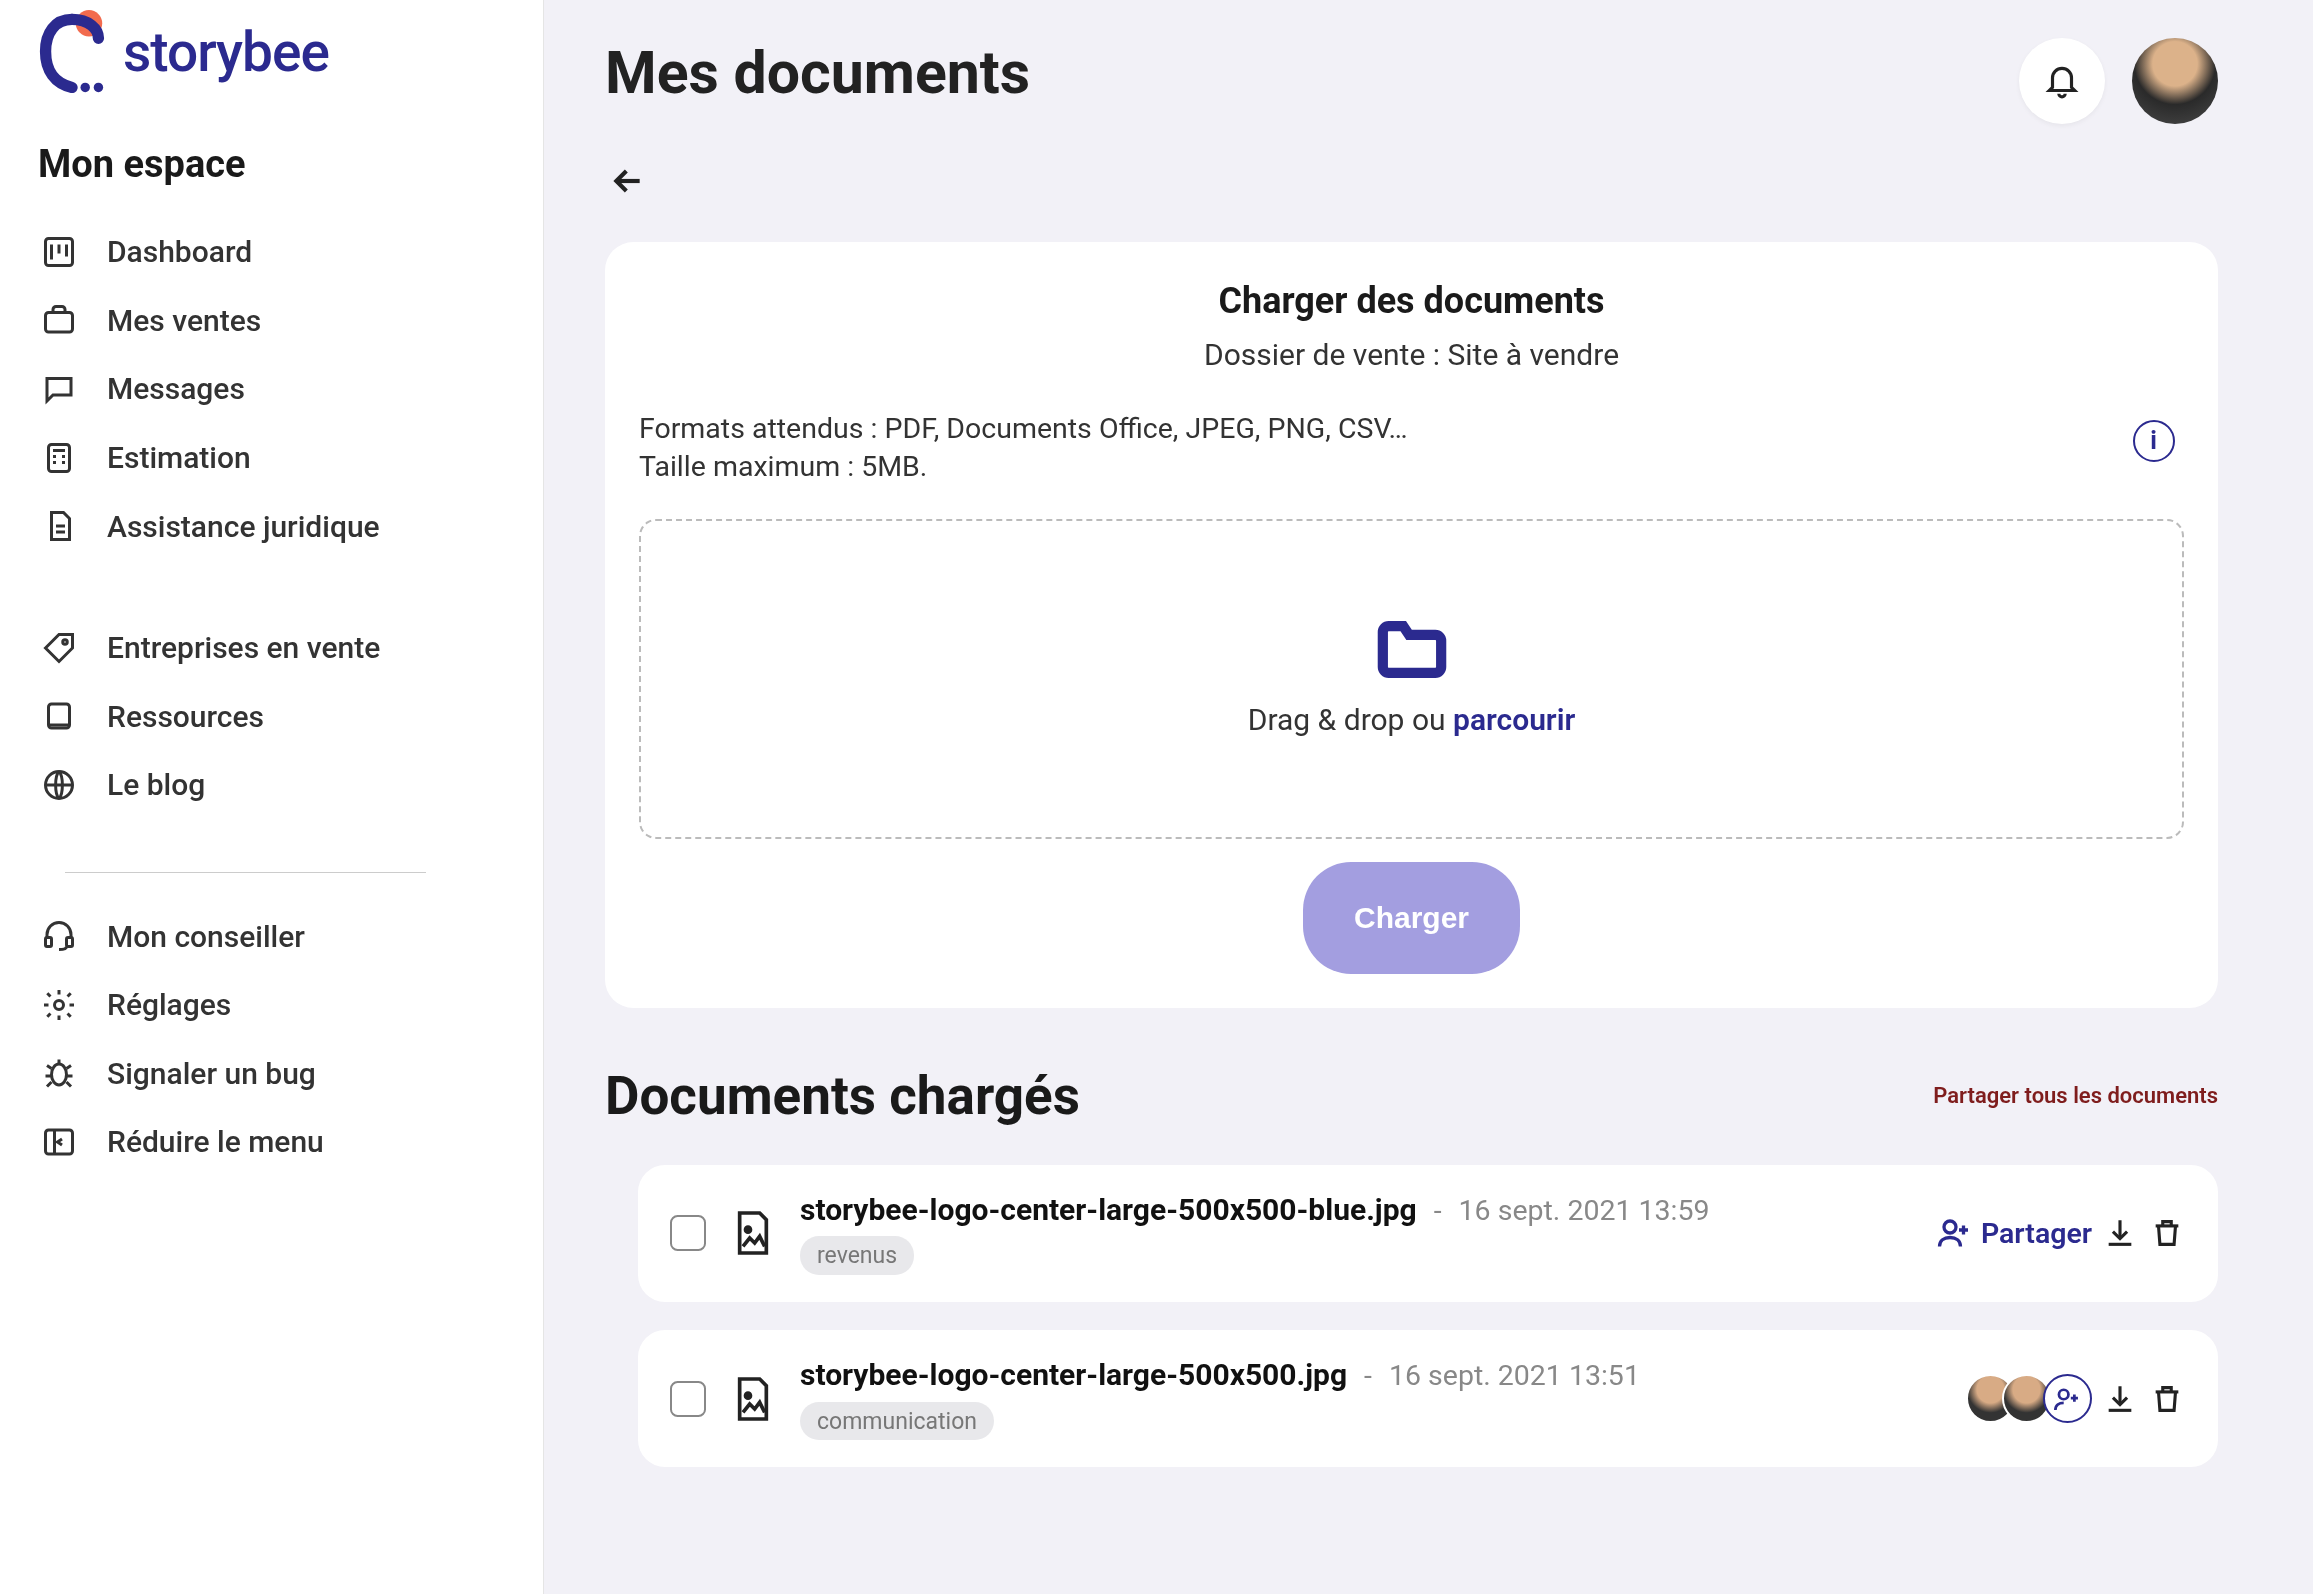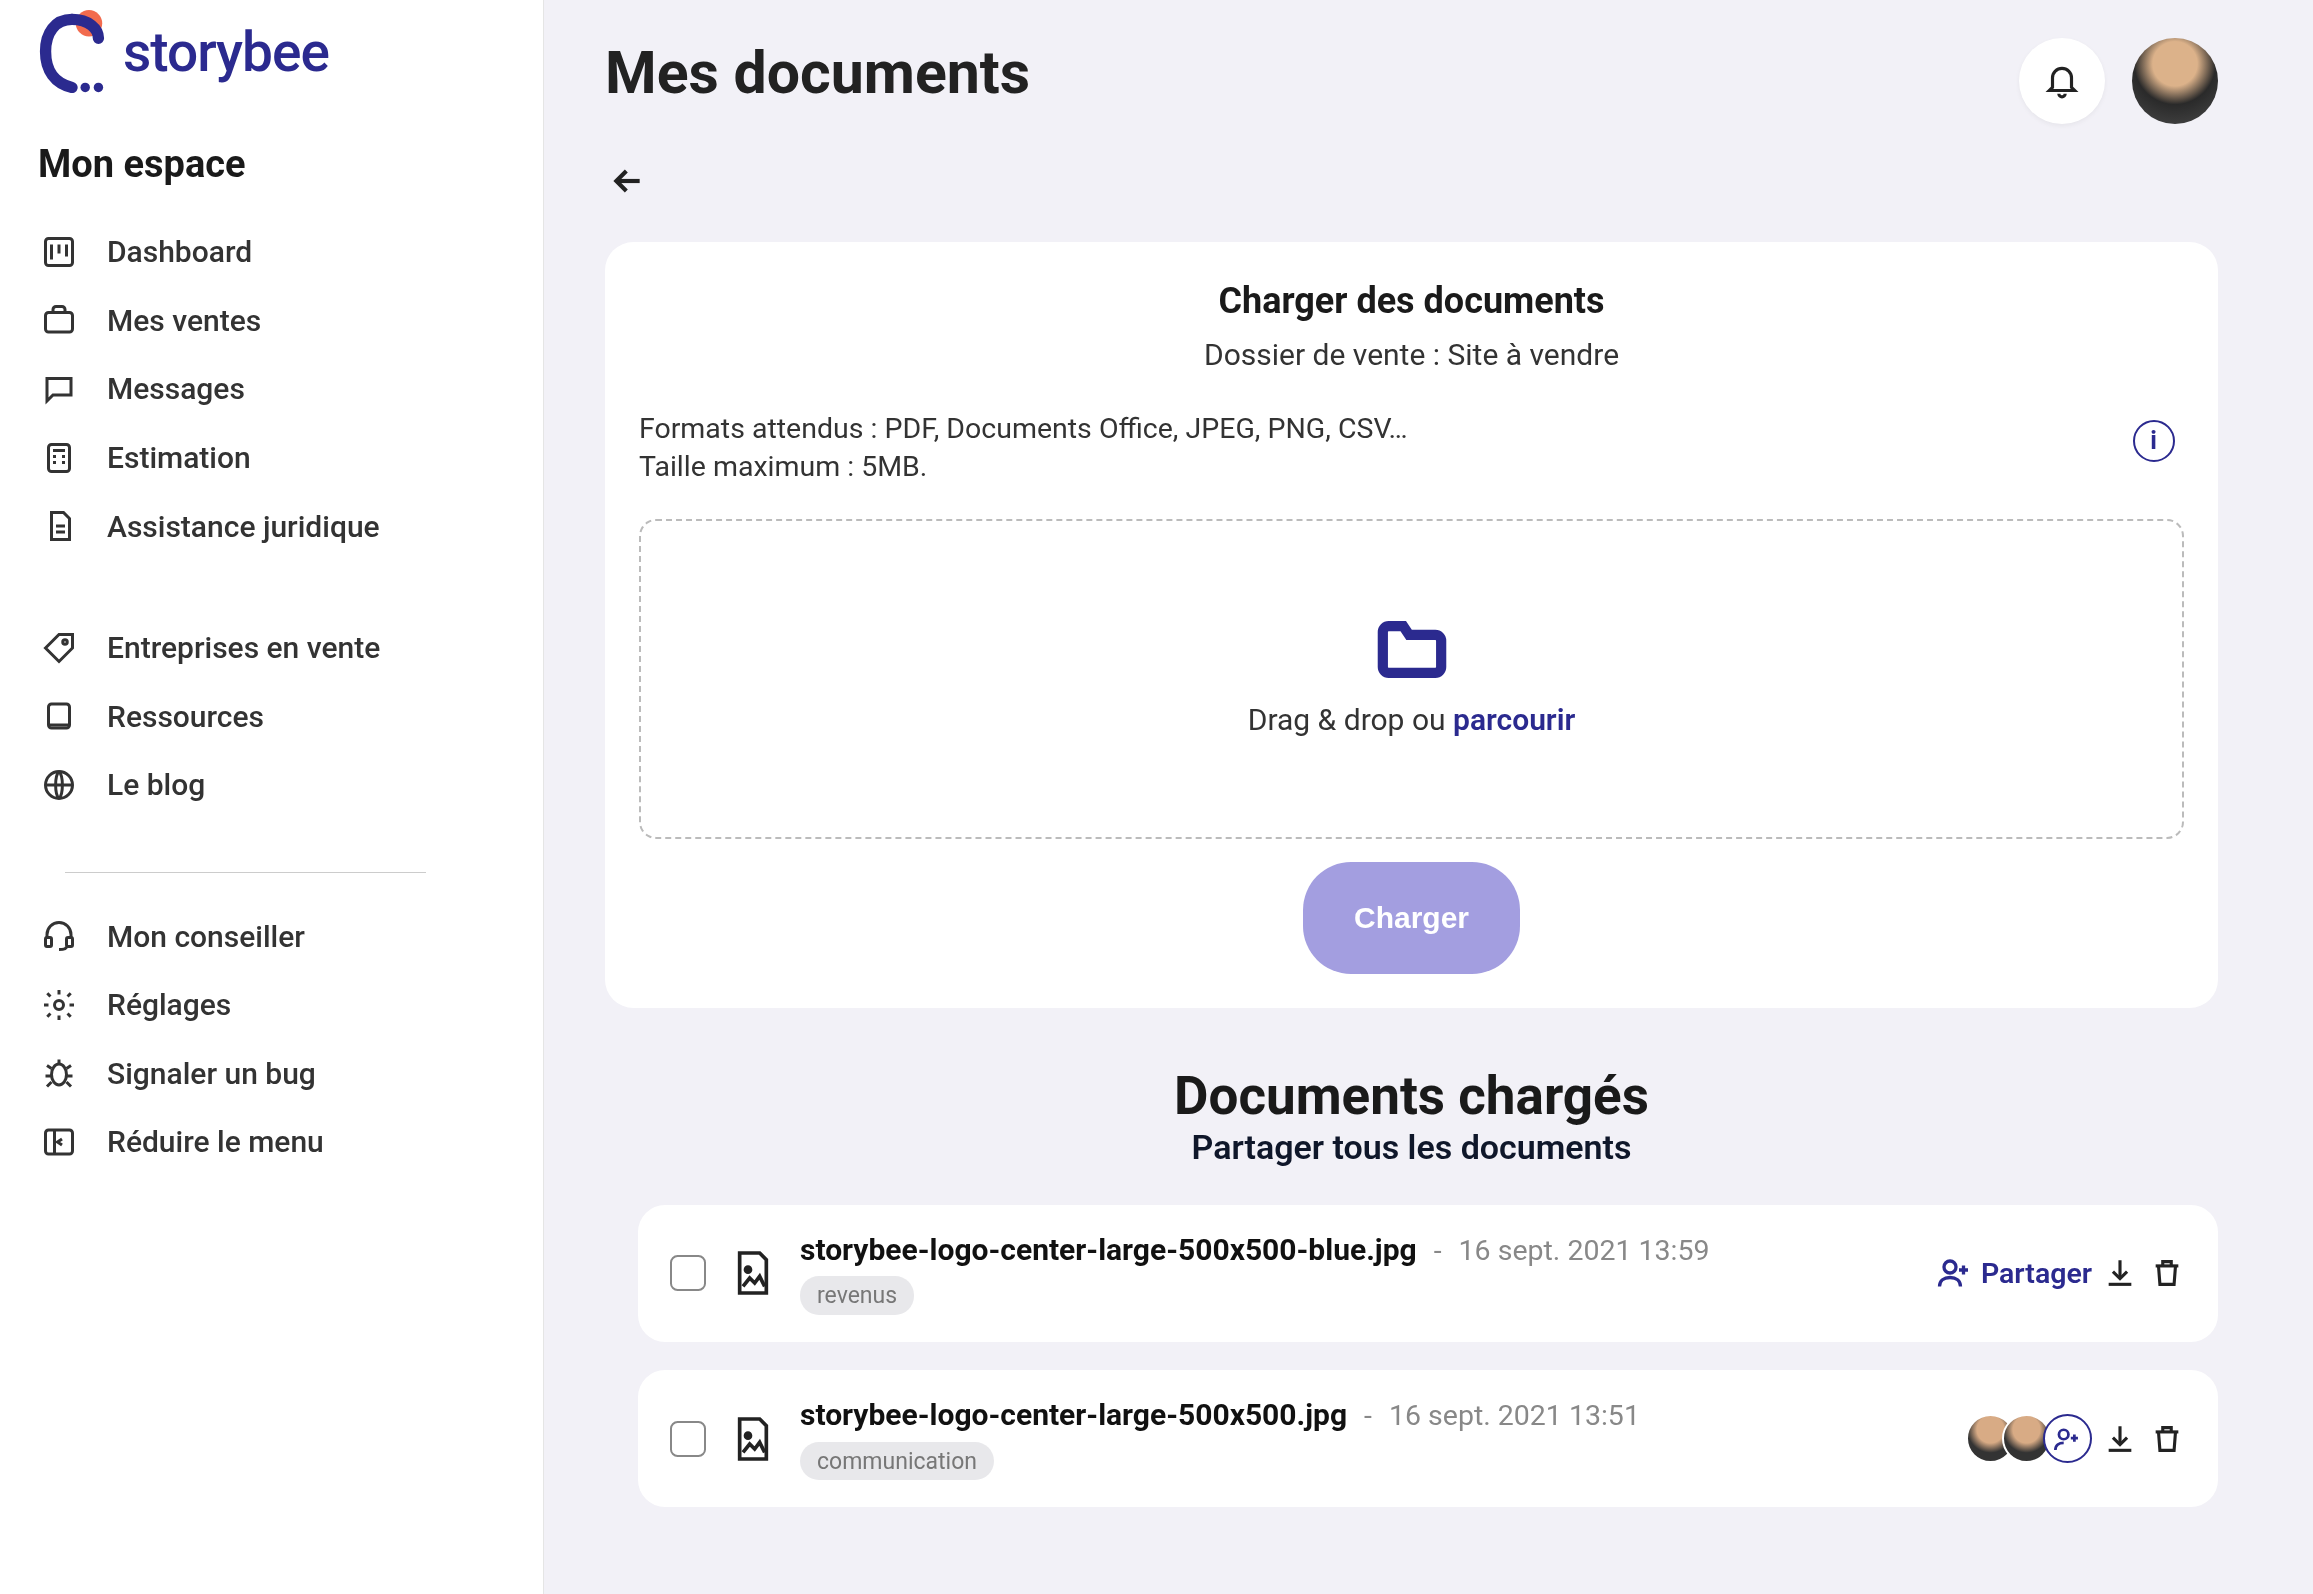--- a/index.html
+++ b/index.html
@@ -136,23 +136,23 @@
     color: #fff;
     border: none;
     font-size: 30px;
     font-weight: 700;
     padding: 39px 51px;
     border-radius: 48px;
     cursor: pointer;
   }
 
   
-  .loaded-header { display: flex; justify-content: space-between; align-items: center; margin-bottom: 38px; flex-direction: column; }
+  .loaded-header { display: flex; justify-content: space-between; align-items: center; margin-bottom: 38px; }
   .loaded-title { font-size: 53px; font-weight: 700; }
-  .share-all { font-size: 34px; font-weight: 600; color: #0f172a; cursor: pointer; }
+  .share-all { font-size: 22px; font-weight: 600; color: #7f1d1d; cursor: pointer; }
   .doc-row {
     background: #fff;
     border-radius: 27px;
     padding: 27px 32px;
     display: flex;
     align-items: center;
     gap: 27px;
     margin-bottom: 28.5px;
     margin-left: 33px;
   }

